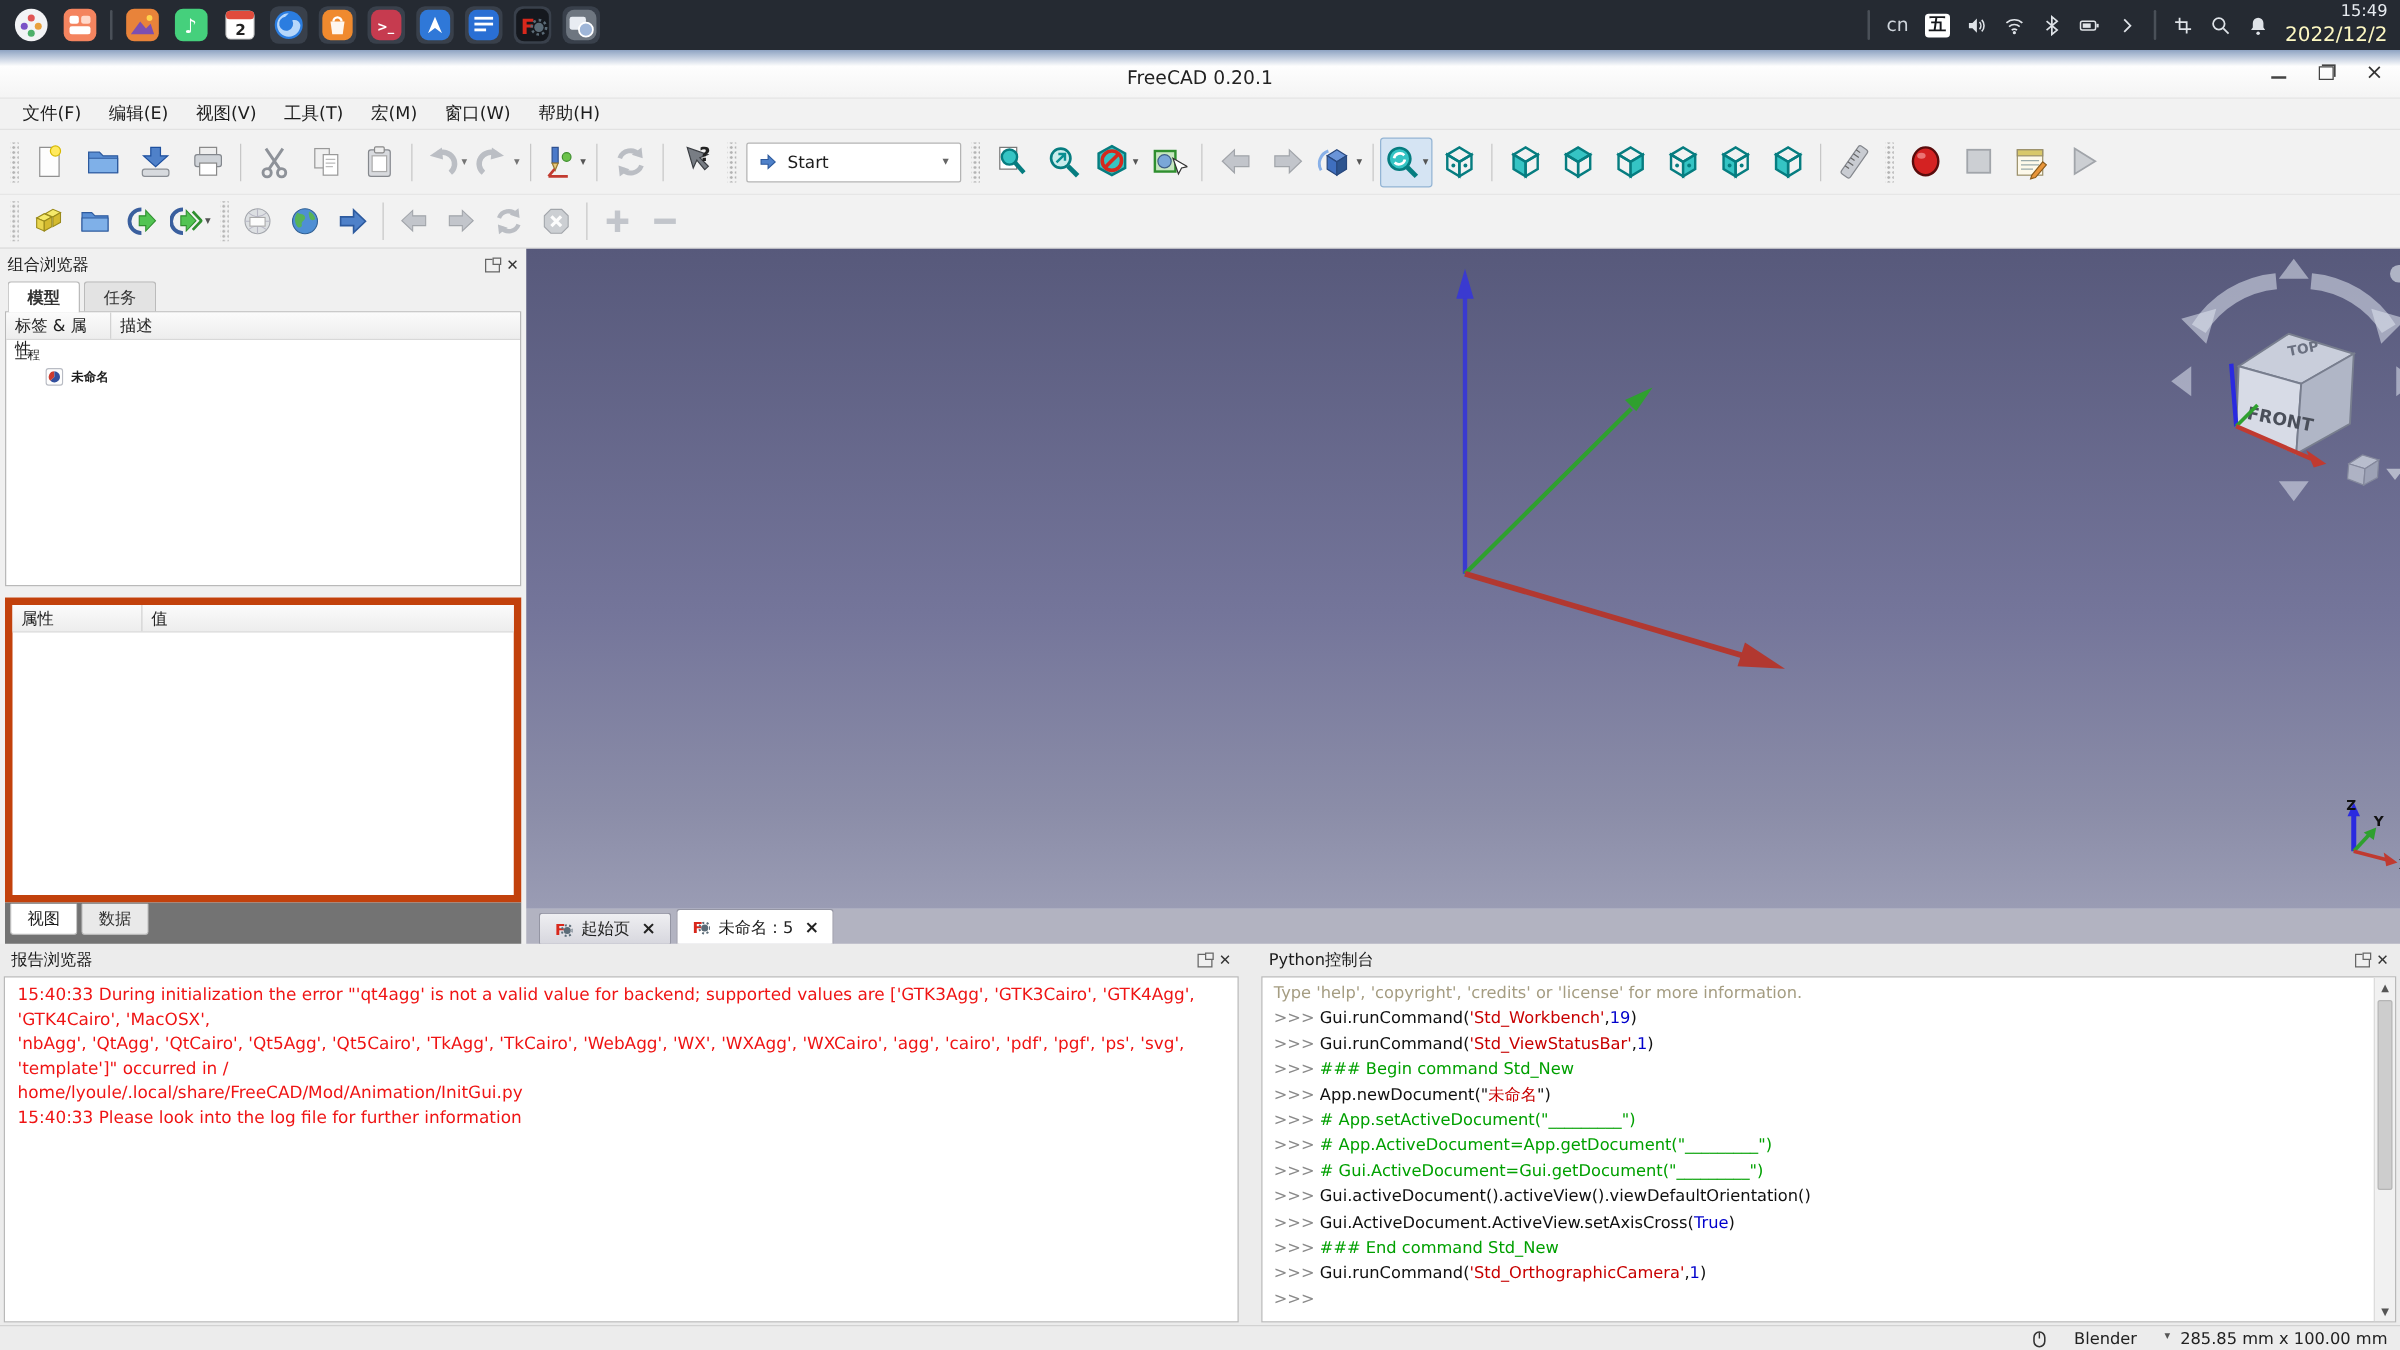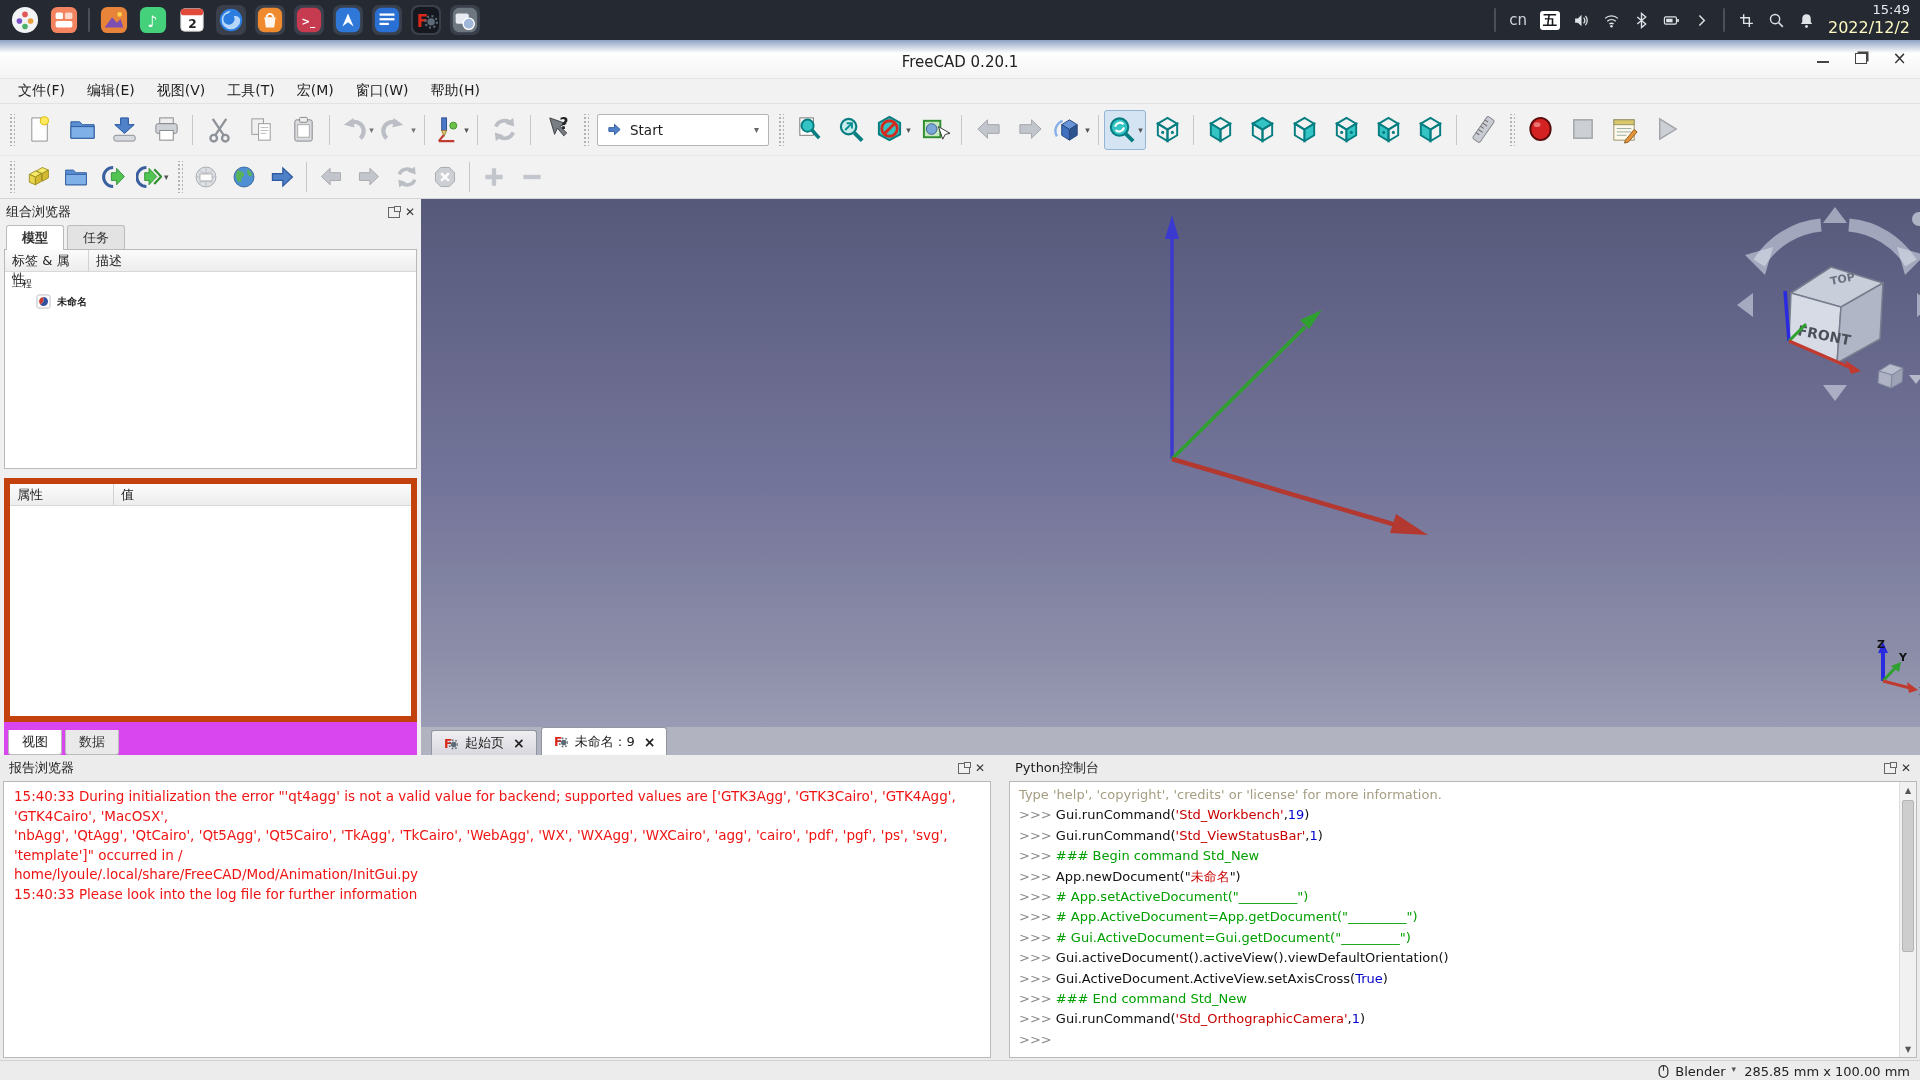--- a/index.html
+++ b/index.html
@@ -68,21 +68,21 @@
   .cols{display:flex;height:21px;border-bottom:1px solid #d8d8d8;background:linear-gradient(#fbfbfb,#ededed);font-size:13px;flex:0 0 auto}
   .c1{width:84px;padding:2px 7px;border-right:1px solid #d2d2d2;box-sizing:border-box}
   .c2{flex:1;padding:2px 7px}
   .prop-box .c1{width:104px}
   .tree-content{padding:4px 7px;font-size:10px}
   .tree-root{padding:1px 0}
   .tree-item{display:flex;align-items:center;gap:6px;padding:2px 0 2px 24px;font-weight:bold}
   .tree-item svg{width:15px;height:15px}
   .sb-gap{height:9px}
   .prop-box{background:#fff;border:6px solid #c2410c;flex:1;display:flex;flex-direction:column}
-  .view-tabs{height:32px;display:flex;align-items:flex-end;padding:1px 0 0 4px;background:#d946ef}
+  .view-tabs{height:32px;display:flex;align-items:flex-start;padding:1px 0 0 4px;background:#737373}
   .view-tab{padding:3px 13px;font-size:13px;background:#fff;border:1px solid #bbb;border-top:none;border-radius:0 0 3px 3px;margin-right:3px}
   .view-tab.inactive{background:#e9e9e9;color:#333}
   
   .viewport{flex:1;display:flex;flex-direction:column;position:relative;min-width:0}
   .view3d{flex:1;position:relative;background:linear-gradient(180deg,#57597b 0%,#74759a 55%,#8b8da8 85%,#9a9cb4 100%)}
   .view3d svg.overlay{position:absolute;inset:0;width:100%;height:100%}
   .doctabs{height:28px;background:#b2b3c1;display:flex;align-items:flex-end;padding-left:10px;gap:4px;flex:0 0 auto}
   .doctab{height:24px;display:flex;align-items:center;gap:7px;padding:0 11px;font-size:13px;
           background:linear-gradient(#efeff2,#d7d7de);border:1px solid #9495a3;border-bottom:none;border-radius:3px 3px 0 0;color:#222}
   .doctab.active{background:#fff;height:27px}
@@ -99,21 +99,21 @@
   .report-text{padding:5px 10px;font-size:13.5px;line-height:19.5px;color:#ef1414}
   .console-text{padding:3px 22px 3px 9px;font-size:13px;line-height:20.4px}
   .cl .p{color:#8a8a8a}.cl .t{color:#101010}.cl .s{color:#c80000}.cl .n{color:#0000cc}.cl .c{color:#00a000}.cl .o{color:#a59d82}
   .scrollbar{position:absolute;top:0;right:0;bottom:0;width:16px;background:#f1f1f1;border-left:1px solid #dcdcdc}
   .sb-up,.sb-down{position:absolute;left:0;width:16px;height:16px;display:flex;align-items:center;justify-content:center;font-size:8px;color:#555}
   .sb-up{top:0}.sb-down{bottom:0}
   .sb-thumb{position:absolute;left:2px;right:2px;top:18px;height:150px;background:#cdcdcd;border-radius:2px;border:1px solid #b5b5b5}
   
   .statusbar{height:22px;background:#ececec;border-top:1px solid #d2d2d2;display:flex;align-items:center;
              justify-content:flex-end;gap:8px;padding:0 10px;font-size:13px;color:#222;box-sizing:border-box}
-  .navsel{display:flex;gap:6px}
+  .navsel{display:flex;gap:22px}
   .navsel .caret{font-size:9px;color:#555}
 </style>
 </head>
 <body>
 
 <div class="taskbar">
   <div id="tb-apps" style="display:flex;align-items:center;gap:9px">
       <div class="tb-app">
         <span>
           <svg viewBox="0 0 30 30">
@@ -845,21 +845,21 @@
         </svg>
         <span>起始页</span>
         <span class="x">×</span>
       </div>
       <div class="doctab active">
         <svg viewBox="0 0 16 16">
           <text x="1" y="13" font-size="13" font-weight="bold" fill="#d8281c">F</text>
           <circle cx="11.5" cy="9" r="3" fill="#5b6b77"></circle>
           <circle cx="11.5" cy="9" r="4.6" fill="none" stroke="#5b6b77" stroke-width="1.7" stroke-dasharray="1.7 2.1"></circle>
         </svg>
-        <span>未命名 : 9</span>
+        <span>未命名 : 5</span>
         <span class="x">×</span>
       </div>
     </div>
   </div>
 </div>
 
 <div class="bottom">
   <div class="dock report">
     <div class="dock-header">
       <span>报告浏览器</span>

